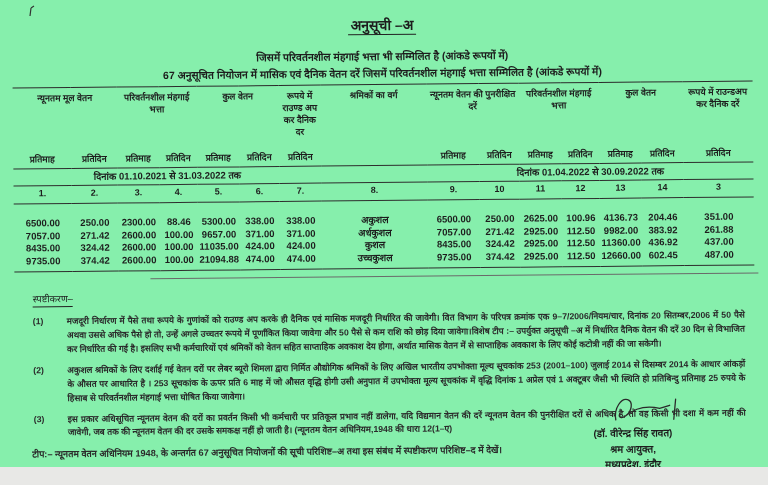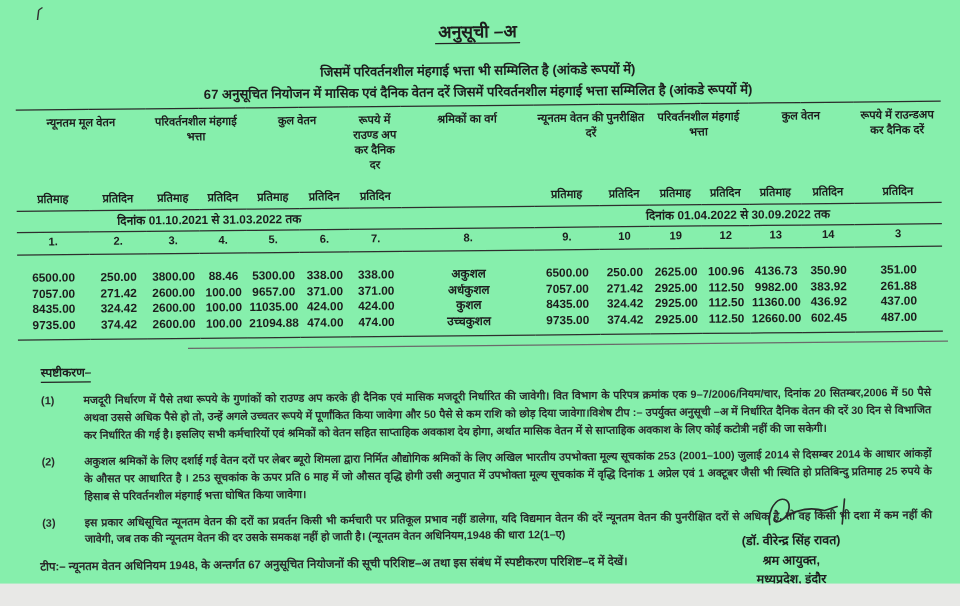--- a/index.html
+++ b/index.html
@@ -22,21 +22,21 @@
   tr.subh td { font-size:9px; text-align:center; padding:0 0 3px; border-bottom:1px solid #2e2e2e; }
   tr.period td { font-size:9.5px; text-align:center; padding:1px 0 2px; border-bottom:1px solid #2e2e2e; }
   tr.nums td { font-size:9px; text-align:center; padding:2px 0 5px; border-bottom:1.2px solid #2e2e2e; }
   tr.data td { font-size:9.5px; text-align:center; line-height:12.5px; }
   tr.data.first td { padding-top:13px; }
   tr.data.last td { padding-bottom:4px; border-bottom:1.4px solid #2e2e2e; }
 
   .rule-partial { width:608px; margin:7px 10px 0 auto; border-top:1px solid #6a6a6a; }
 
   .notes { margin:8px 24px 0 32px; }
-  .notes-heading { display:inline-block; font-size:9.5px; font-weight:bold; border-bottom:1.2px solid #222; padding-bottom:1px; margin-bottom:8px; }
+  .notes-heading { display:inline-block; font-size:9.5px; font-weight:normal; border-bottom:1.2px solid #222; padding-bottom:1px; margin-bottom:8px; }
   .note { display:flex; font-size:8.7px; line-height:1.6; font-weight:bold; color:#2a2a2a; margin-bottom:7px; text-align:justify; }
   .note .marker { flex:none; width:34px; }
   .note .body { flex:1; }
   .tip { font-size:9.2px; font-weight:bold; color:#2a2a2a; margin:4px 24px 0 30px; }
 
   .sig { position:absolute; right:52px; top:396px; width:170px; text-align:center; font-size:10px; font-weight:bold; line-height:1.55; }
   .sig svg { display:block; margin:0 auto -2px 62px; }
   .sig-mark { position:absolute; left:8px; bottom:-26px; }
 
   .stray-top { position:absolute; left:27px; top:5px; }
@@ -117,41 +117,41 @@
         <td>1.</td>
         <td>2.</td>
         <td>3.</td>
         <td>4.</td>
         <td>5.</td>
         <td>6.</td>
         <td>7.</td>
         <td>8.</td>
         <td>9.</td>
         <td>10</td>
-        <td>19</td>
+        <td>11</td>
         <td>12</td>
         <td>13</td>
         <td>14</td>
         <td>3</td>
       </tr>
       <tr class="data first">
         <td>6500.00</td>
         <td>250.00</td>
-        <td>3800.00</td>
+        <td>2300.00</td>
         <td>88.46</td>
         <td>5300.00</td>
         <td>338.00</td>
         <td>338.00</td>
         <td>अकुशल</td>
         <td>6500.00</td>
         <td>250.00</td>
         <td>2625.00</td>
         <td>100.96</td>
         <td>4136.73</td>
-        <td>350.90</td>
+        <td>204.46</td>
         <td>351.00</td>
       </tr>
       <tr class="data">
         <td>7057.00</td>
         <td>271.42</td>
         <td>2600.00</td>
         <td>100.00</td>
         <td>9657.00</td>
         <td>371.00</td>
         <td>371.00</td>

